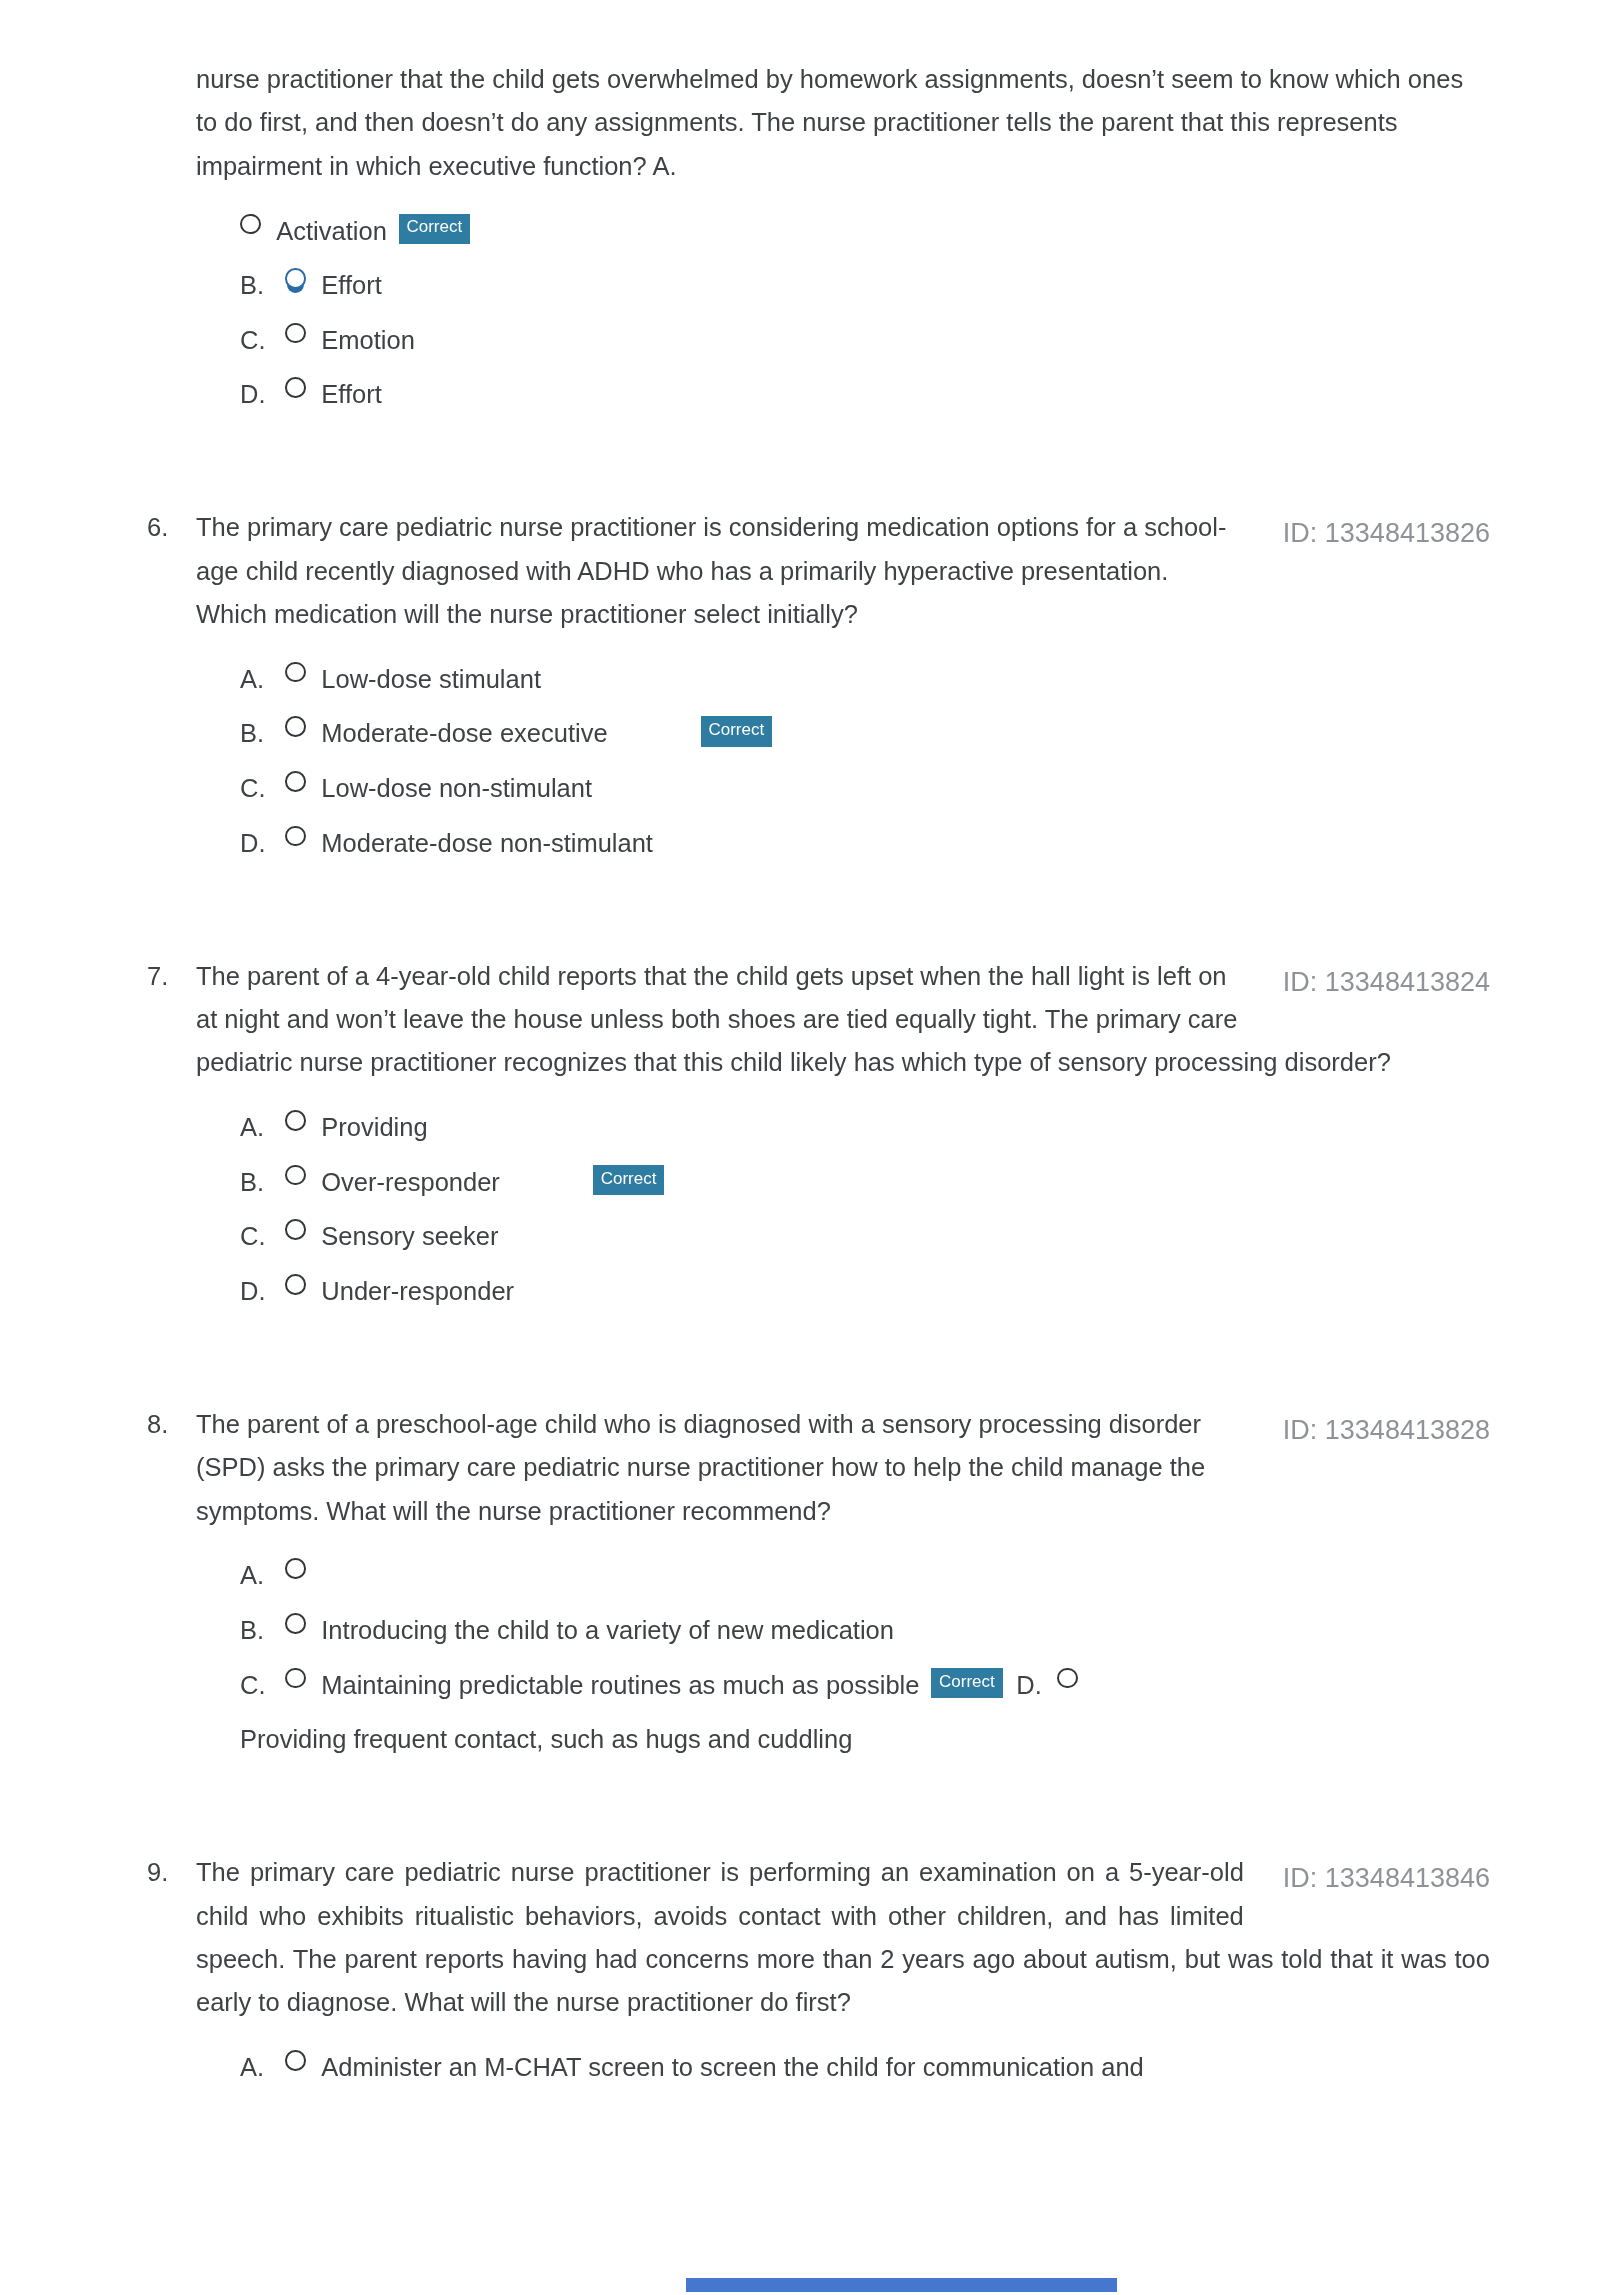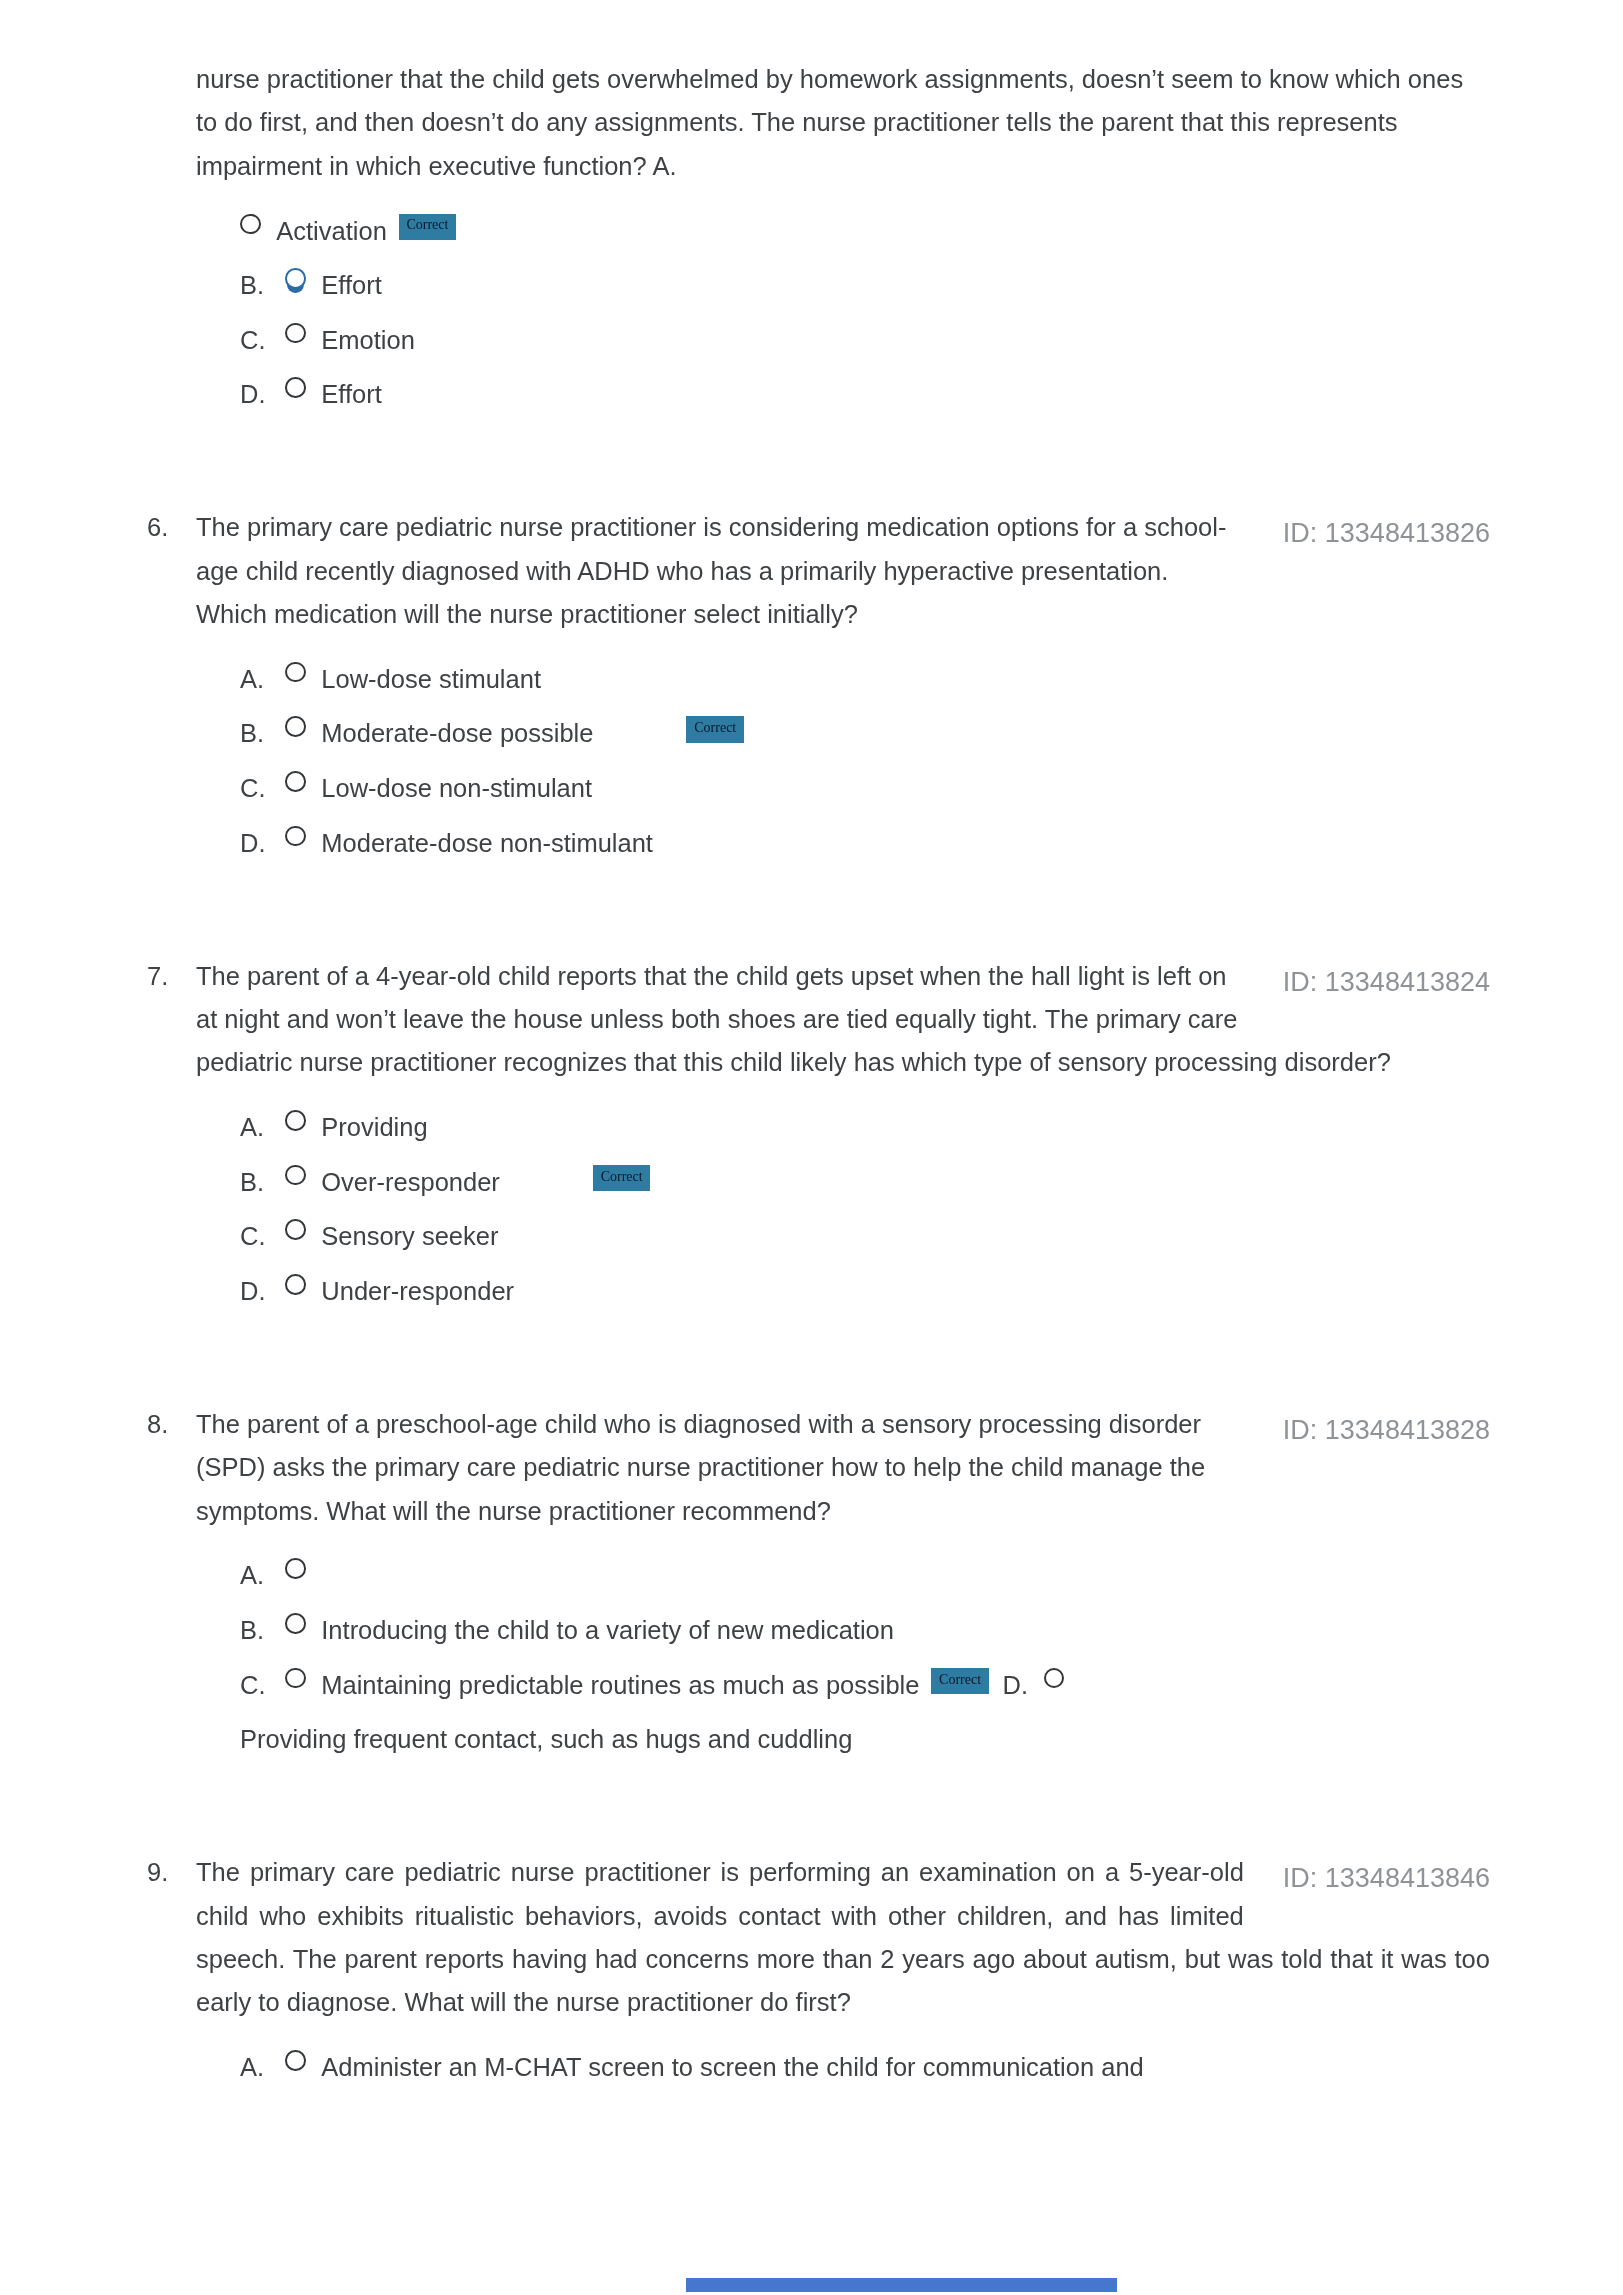--- a/index.html
+++ b/index.html
@@ -71,27 +71,26 @@
     cursor: pointer;
   }
   .radio.marked {
     border-color: #2a6ba8;
     box-shadow: 0 5.9px 0 -2px #2a6ba8;
   }
   .badge {
     display: inline-block;
     flex: 0 0 auto;
     background: #2e7ca1;
-    color: #0f172a;
-    font-size: 14px;
+    color: #ffffff;
+    font-size: 17px;
     line-height: 1.2;
     padding: 3.9px 7.8px 5.9px 7.8px;
     margin-left: 11.8px;
     white-space: nowrap;
-    font-family: Liberation Serif, serif;
   }
   .badge.spaced { margin-left: 93px; }
   .q-block { margin-bottom: 94px; }
   .intro-block { margin-bottom: 94px; }
   
   .scroll-thumb {
     position: absolute;
     bottom: 3.9px;
     left: 686px;
     width: 431px;
@@ -134,21 +133,21 @@
         <div class="q-text"><span class="q-id">ID: 13348413826</span><span class="q-num">6.</span><span class="q-body">The primary care pediatric nurse practitioner is considering medication options for a school-age child recently diagnosed with ADHD who has a primarily hyperactive presentation. Which medication will the nurse practitioner select initially?</span></div>
         <div class="opts">
           <div class="opt-row">
             <span class="opt-letter">A.</span>
             <span class="radio"></span>
             <span class="opt-text">Low-dose stimulant</span>
           </div>
           <div class="opt-row">
             <span class="opt-letter">B.</span>
             <span class="radio"></span>
-            <span class="opt-text">Moderate-dose possible</span>
+            <span class="opt-text">Moderate-dose executive</span>
             <span class="badge spaced">Correct</span>
           </div>
           <div class="opt-row">
             <span class="opt-letter">C.</span>
             <span class="radio"></span>
             <span class="opt-text">Low-dose non-stimulant</span>
           </div>
           <div class="opt-row">
             <span class="opt-letter">D.</span>
             <span class="radio"></span>

